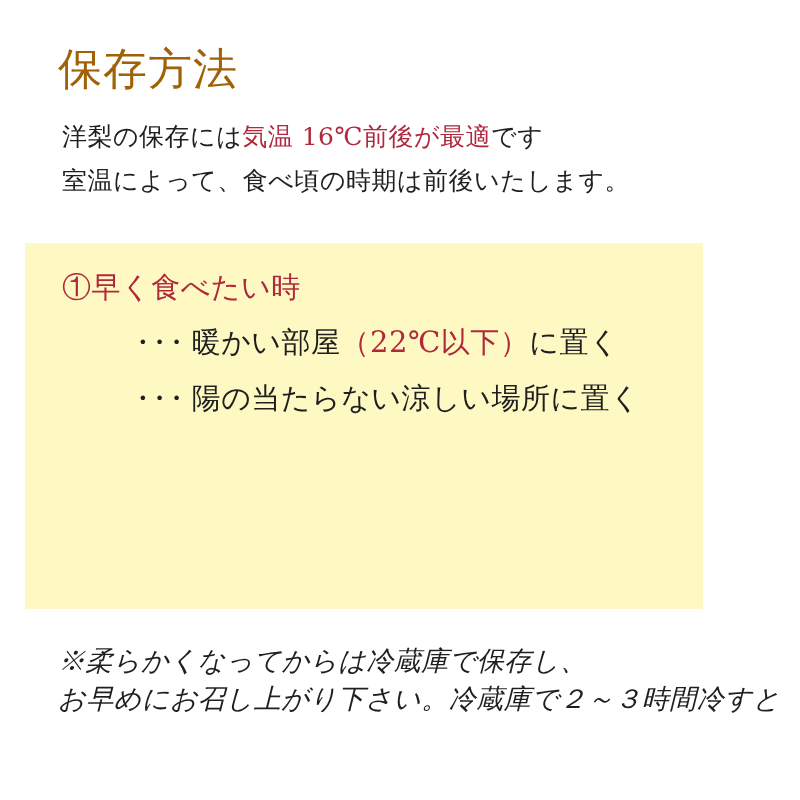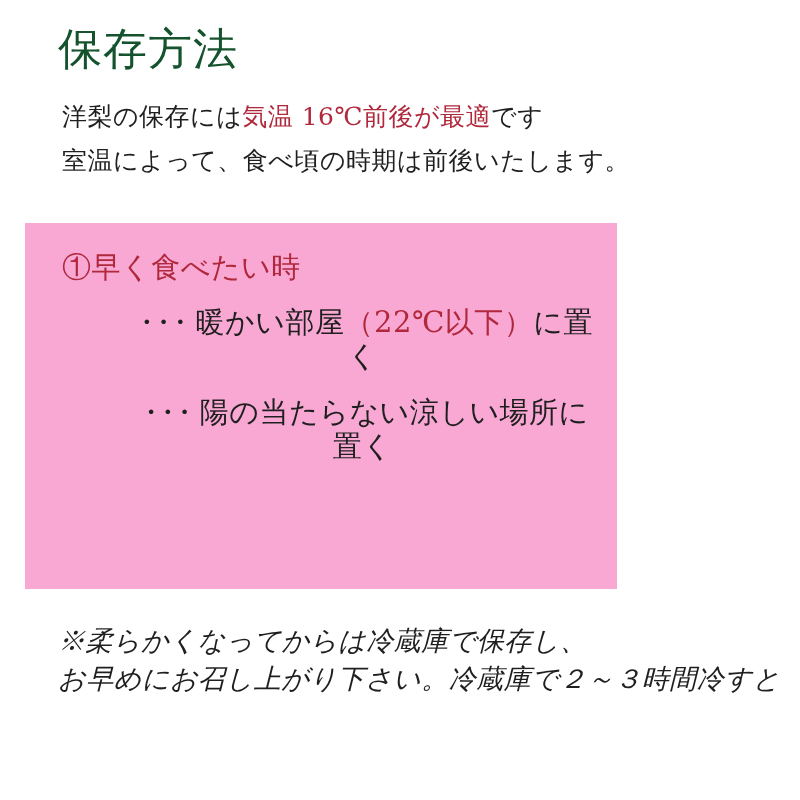--- a/index.html
+++ b/index.html
@@ -11,57 +11,56 @@
     color: #1f1f1f;
     overflow: hidden;
   }
   .page {
     position: relative;
     width: 800px;
     height: 800px;
     background: #ffffff;
   }
   .title {
-    margin: 24px 0 0 58px;
+    margin: 44px 0 0 58px;
     font-size: 44px;
     font-weight: 500;
     line-height: 1.12;
     letter-spacing: 1px;
-    color: #14532d;
+    color: #a16207;
   }
   .intro {
     margin: 22px 0 0 62px;
     font-size: 25px;
     line-height: 44px;
     letter-spacing: 0.5px;
   }
   .intro .line { display: block; }
   .red { color: #b0283c; }
   .tips-box {
     margin: 40px 0 0 25px;
-    width: 592px;
+    width: 678px;
     height: 366px;
-    background: #f9a8d4;
+    background: #fef9c3;
     padding: 28px 20px 0 37px;
   }
   .tip-heading {
     font-size: 29px;
     line-height: 32px;
     letter-spacing: 0.5px;
     color: #b0283c;
     margin-bottom: 22px;
   }
   .tip-detail {
     font-size: 29px;
     line-height: 34px;
     letter-spacing: 0.5px;
     margin-left: 66px;
     margin-bottom: 22px;
     color: #1f1f1f;
-    text-align: center;
   }
   .dots {
     letter-spacing: -0.42em;
     margin-right: 0.12em;
   }
   .note {
     margin: 33px 0 0 58px;
     font-size: 27px;
     line-height: 38px;
     letter-spacing: 0.5px;

